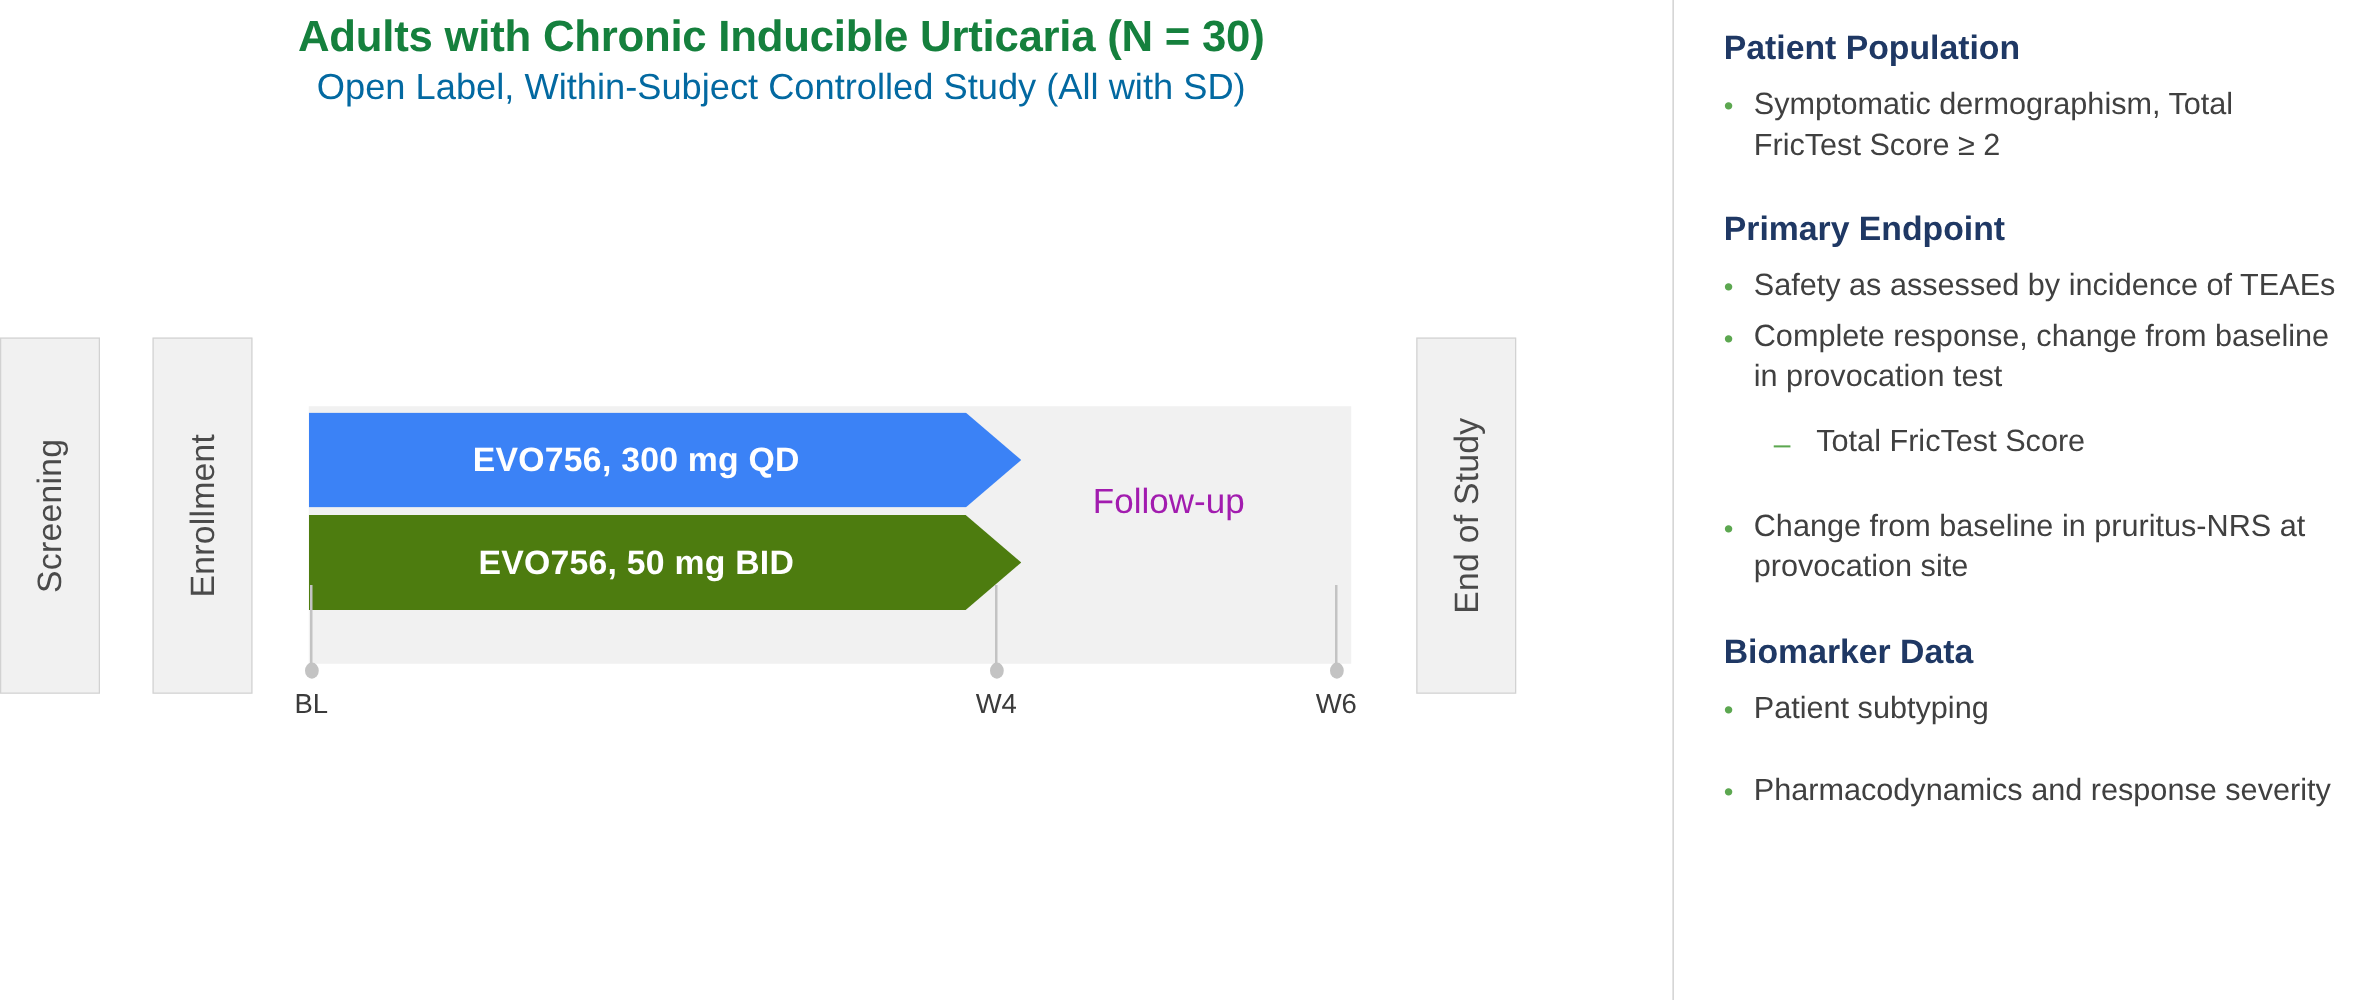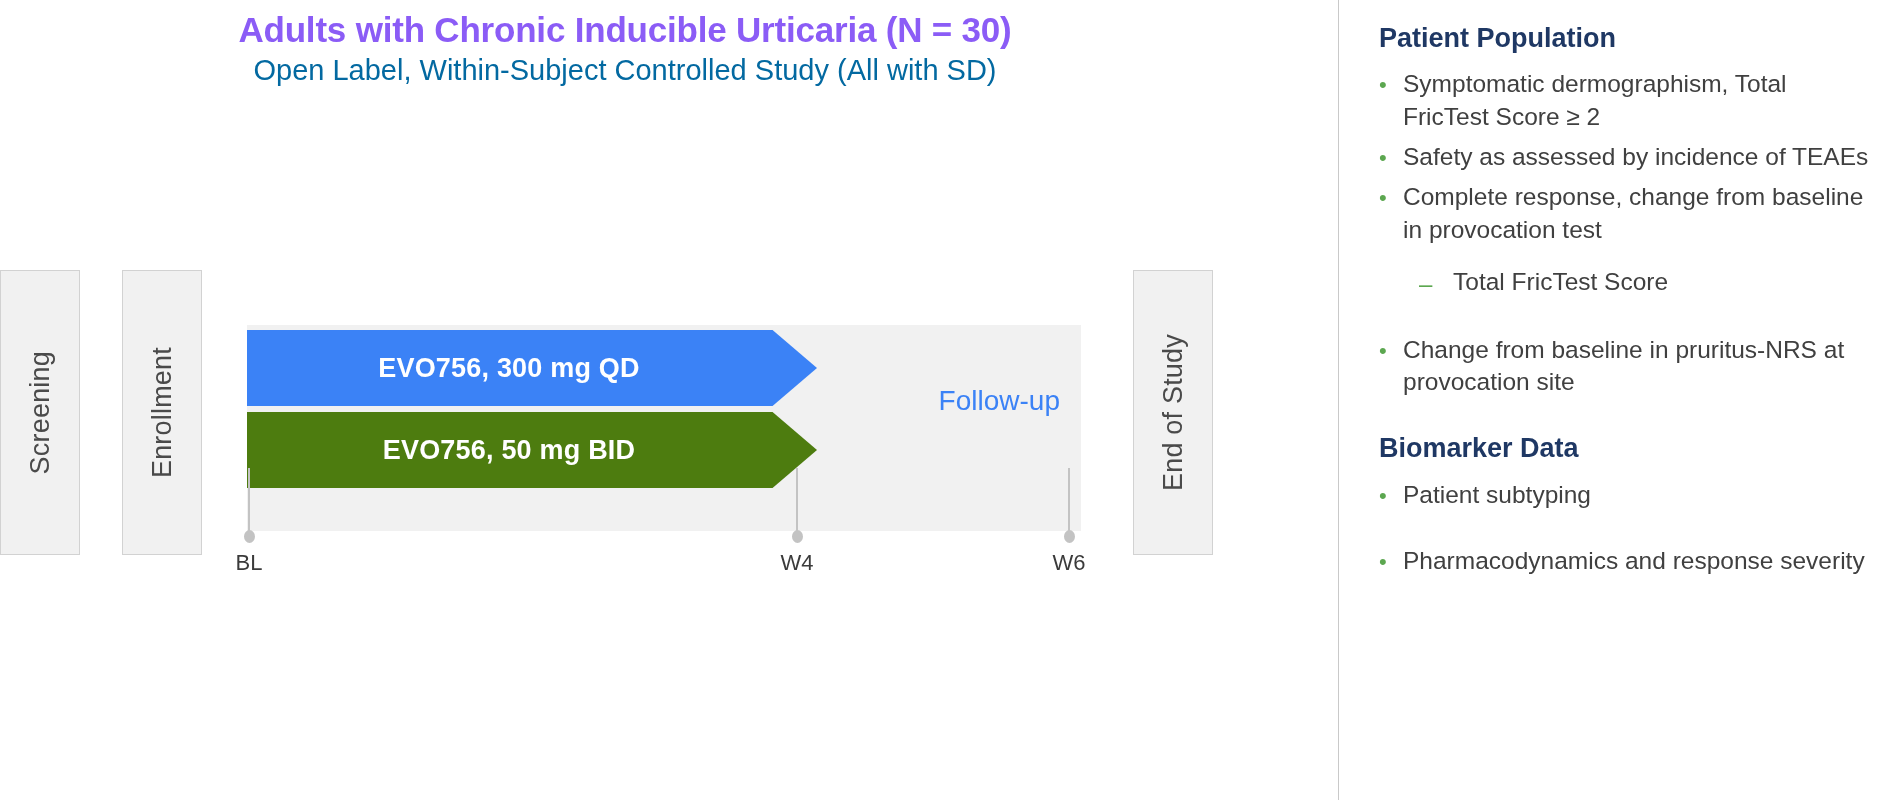--- a/index.html
+++ b/index.html
@@ -23,21 +23,21 @@
   
   .title-block {
     position: absolute;
     left: 0px; top: 10px;
     width: 1250px;
     text-align: center;
   }
   .main-title {
     font-size: 35px;
     font-weight: bold;
-    color: #8b5cf6;
+    color: #15803d;
     letter-spacing: -0.2px;
     line-height: 1.12;
     white-space: nowrap;
   }
   .sub-title {
     font-size: 29px;
     font-weight: normal;
     color: #0369a1;
     line-height: 1.2;
     margin-top: 4px;
@@ -72,23 +72,23 @@
   #followup-band {
     position: absolute;
     left: 247px; top: 325px;
     width: 834px; height: 206px;
     background: #f1f1f1;
   }
   #followup-label {
     position: absolute;
     left: 810px; top: 385px;
     width: 250px;
-    text-align: right;
+    text-align: center;
     font-size: 28px;
-    color: #3b82f6;
+    color: #a21caf;
   }
 
   
   .arrow {
     position: absolute;
     left: 247px;
     width: 570px;
     height: 76px;
     display: flex;
     align-items: center;
@@ -225,20 +225,21 @@
   <div class="v-divider"></div>
 
   <div class="side-panel">
 
     <div class="sec-head">Patient Population</div>
     <div class="bullet-row">
       <span class="bullet">•</span>
       <span class="btext">Symptomatic dermographism, Total FricTest Score ≥ 2</span>
     </div>
 
+    <div class="sec-head gap">Primary Endpoint</div>
     <div class="bullet-row">
       <span class="bullet">•</span>
       <span class="btext">Safety as assessed by incidence of TEAEs</span>
     </div>
 
     <div class="bullet-row">
       <span class="bullet">•</span>
       <span class="btext">Complete response, change from baseline in provocation test</span>
     </div>
     <div class="bullet-row sub">

